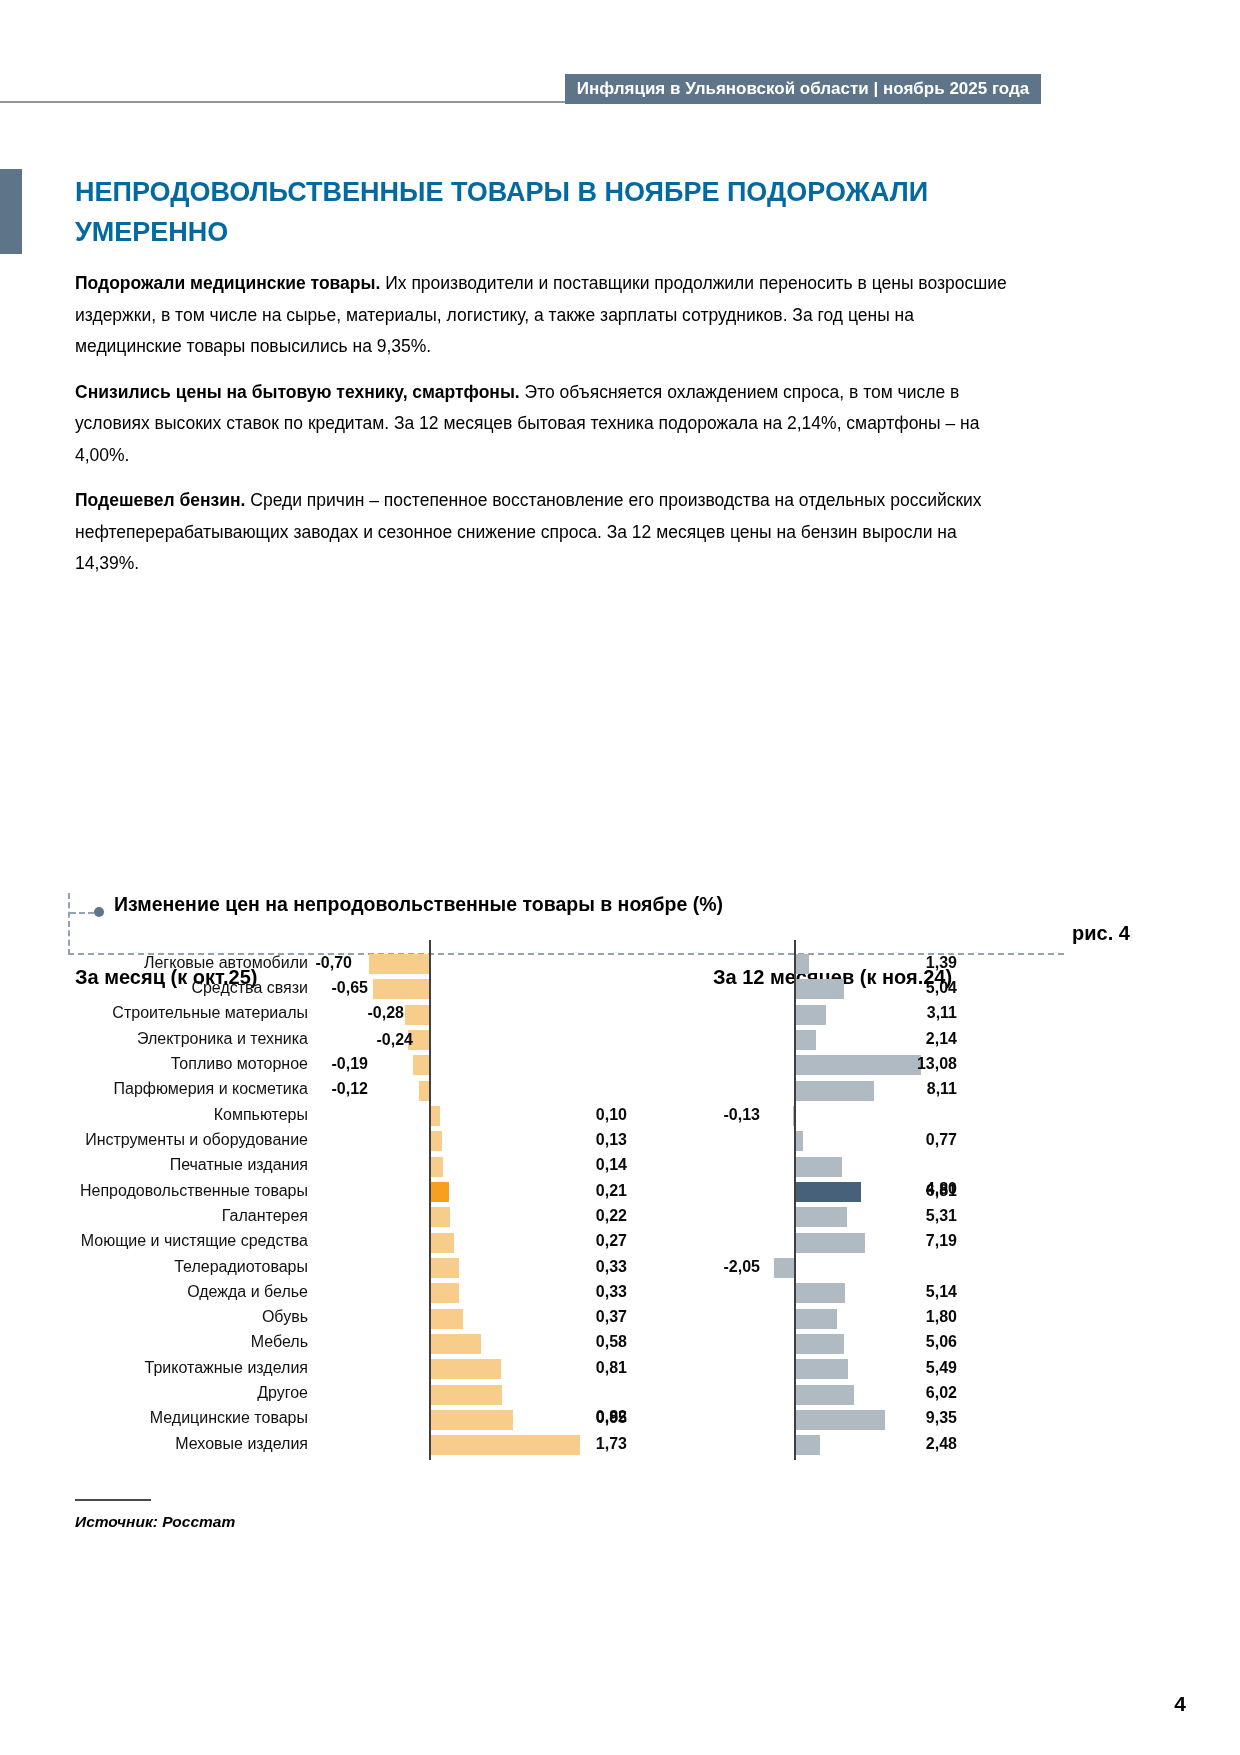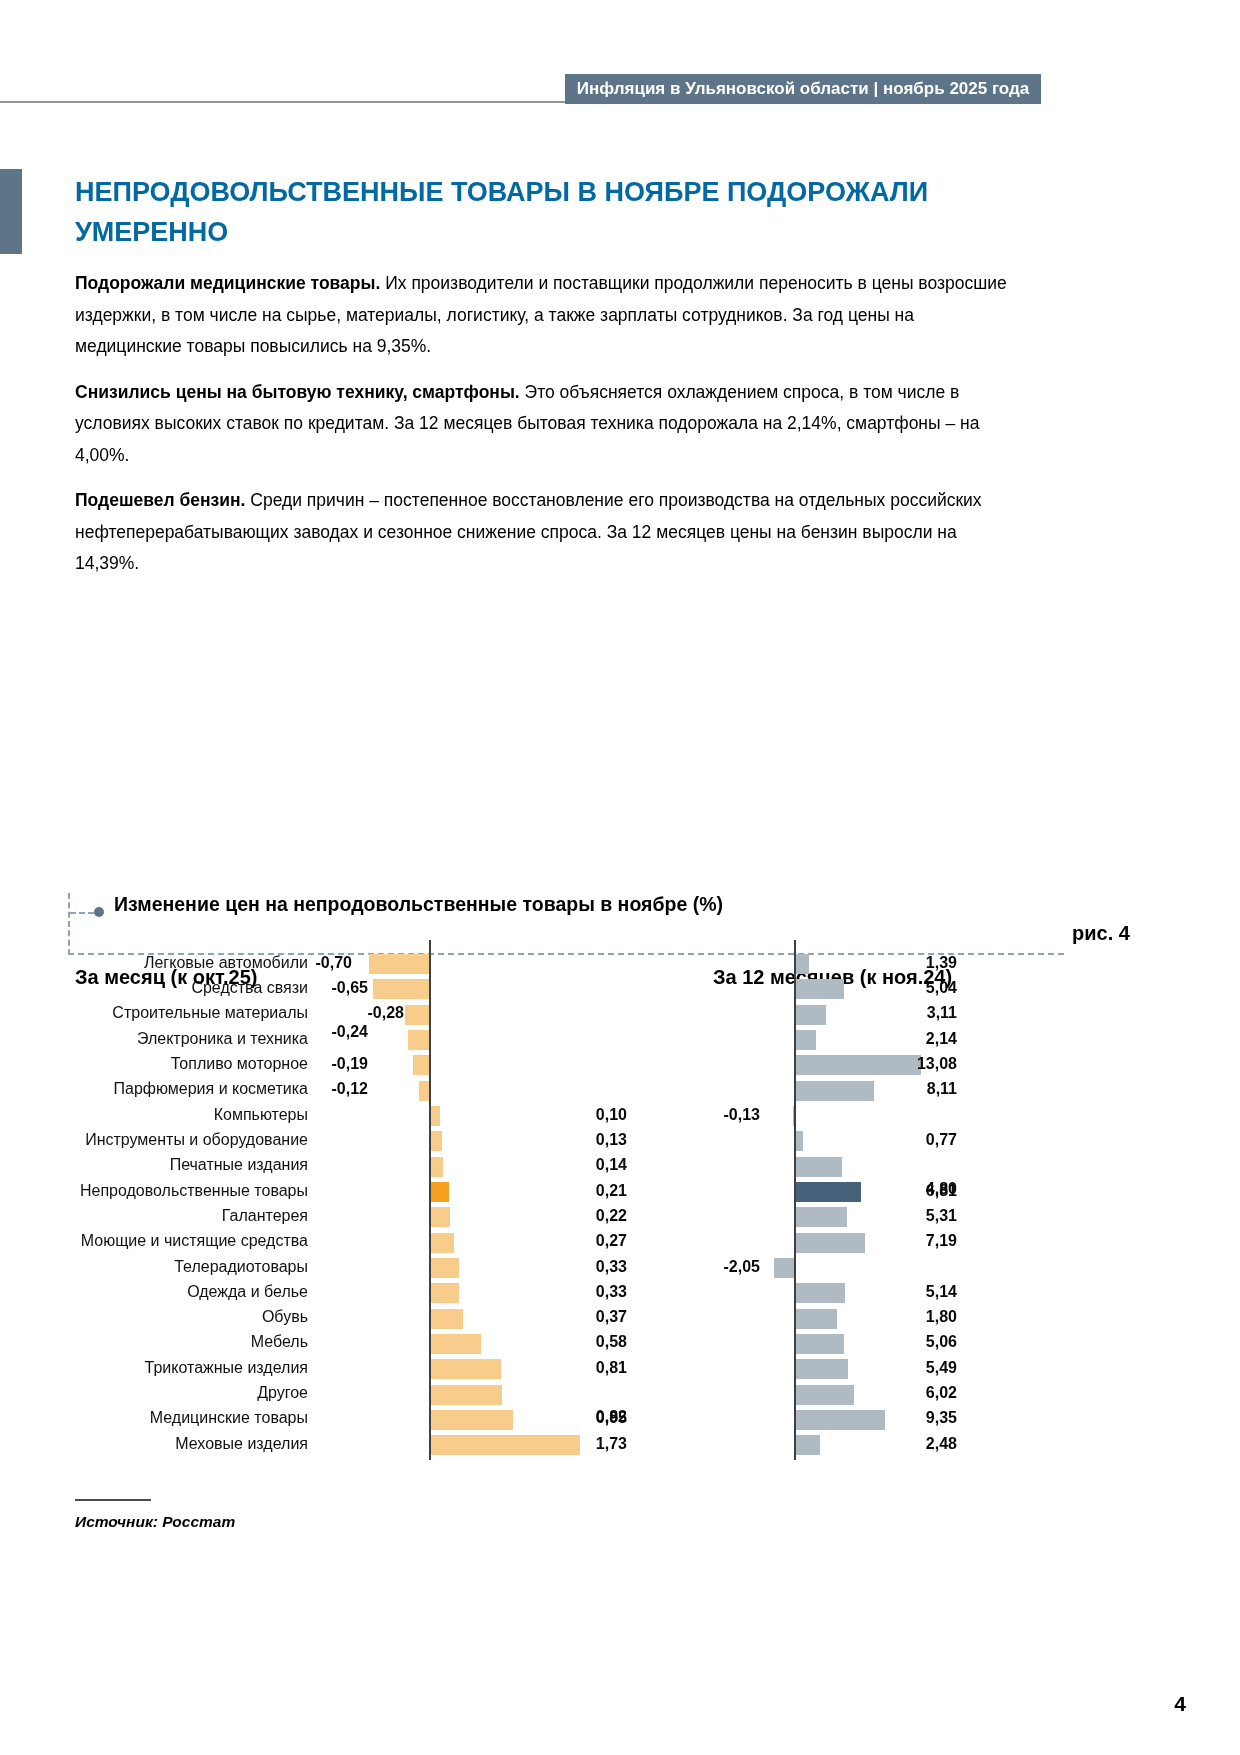--- a/index.html
+++ b/index.html
@@ -98,21 +98,21 @@
         <div class="cval" style="top: 30.98px; left: 308px; width: 60px;">-0,65</div>
         <div class="bar" style="top: 31.48px; height: 20px; background: rgb(175, 186, 194); left: 796px; width: 48.1824px;"></div>
         <div class="cval" style="top: 30.98px; left: 877px; width: 80px;">5,04</div>
         <div class="crow-label" style="top: 56.3px;">Строительные материалы</div>
         <div class="bar" style="top: 56.8px; height: 20px; background: rgb(248, 205, 140); left: 404.92px; width: 24.08px;"></div>
         <div class="cval" style="top: 56.3px; left: 300px; width: 60px; margin-left: 44px;">-0,28</div>
         <div class="bar" style="top: 56.8px; height: 20px; background: rgb(175, 186, 194); left: 796px; width: 29.7316px;"></div>
         <div class="cval" style="top: 56.3px; left: 877px; width: 80px;">3,11</div>
         <div class="crow-label" style="top: 81.62px;">Электроника и техника</div>
         <div class="bar" style="top: 82.12px; height: 20px; background: rgb(248, 205, 140); left: 408.36px; width: 20.64px;"></div>
-        <div class="cval" style="top: 75px; left: 308px; width: 60px;">-0,24</div>
+        <div class="cval" style="top: 83px; left: 308px; width: 60px; padding-left: 45px;">-0,24</div>
         <div class="bar" style="top: 82.12px; height: 20px; background: rgb(175, 186, 194); left: 796px; width: 20.4584px;"></div>
         <div class="cval" style="top: 81.62px; left: 877px; width: 80px;">2,14</div>
         <div class="crow-label" style="top: 106.94px;">Топливо моторное</div>
         <div class="bar" style="top: 107.44px; height: 20px; background: rgb(248, 205, 140); left: 412.66px; width: 16.34px;"></div>
         <div class="cval" style="top: 106.94px; left: 308px; width: 60px;">-0,19</div>
         <div class="bar" style="top: 107.44px; height: 20px; background: rgb(175, 186, 194); left: 796px; width: 125.045px;"></div>
         <div class="cval" style="top: 106.94px; left: 877px; width: 80px;">13,08</div>
         <div class="crow-label" style="top: 132.26px;">Парфюмерия и косметика</div>
         <div class="bar" style="top: 132.76px; height: 20px; background: rgb(248, 205, 140); left: 418.68px; width: 10.32px;"></div>
         <div class="cval" style="top: 132.26px; left: 308px; width: 60px;">-0,12</div>

